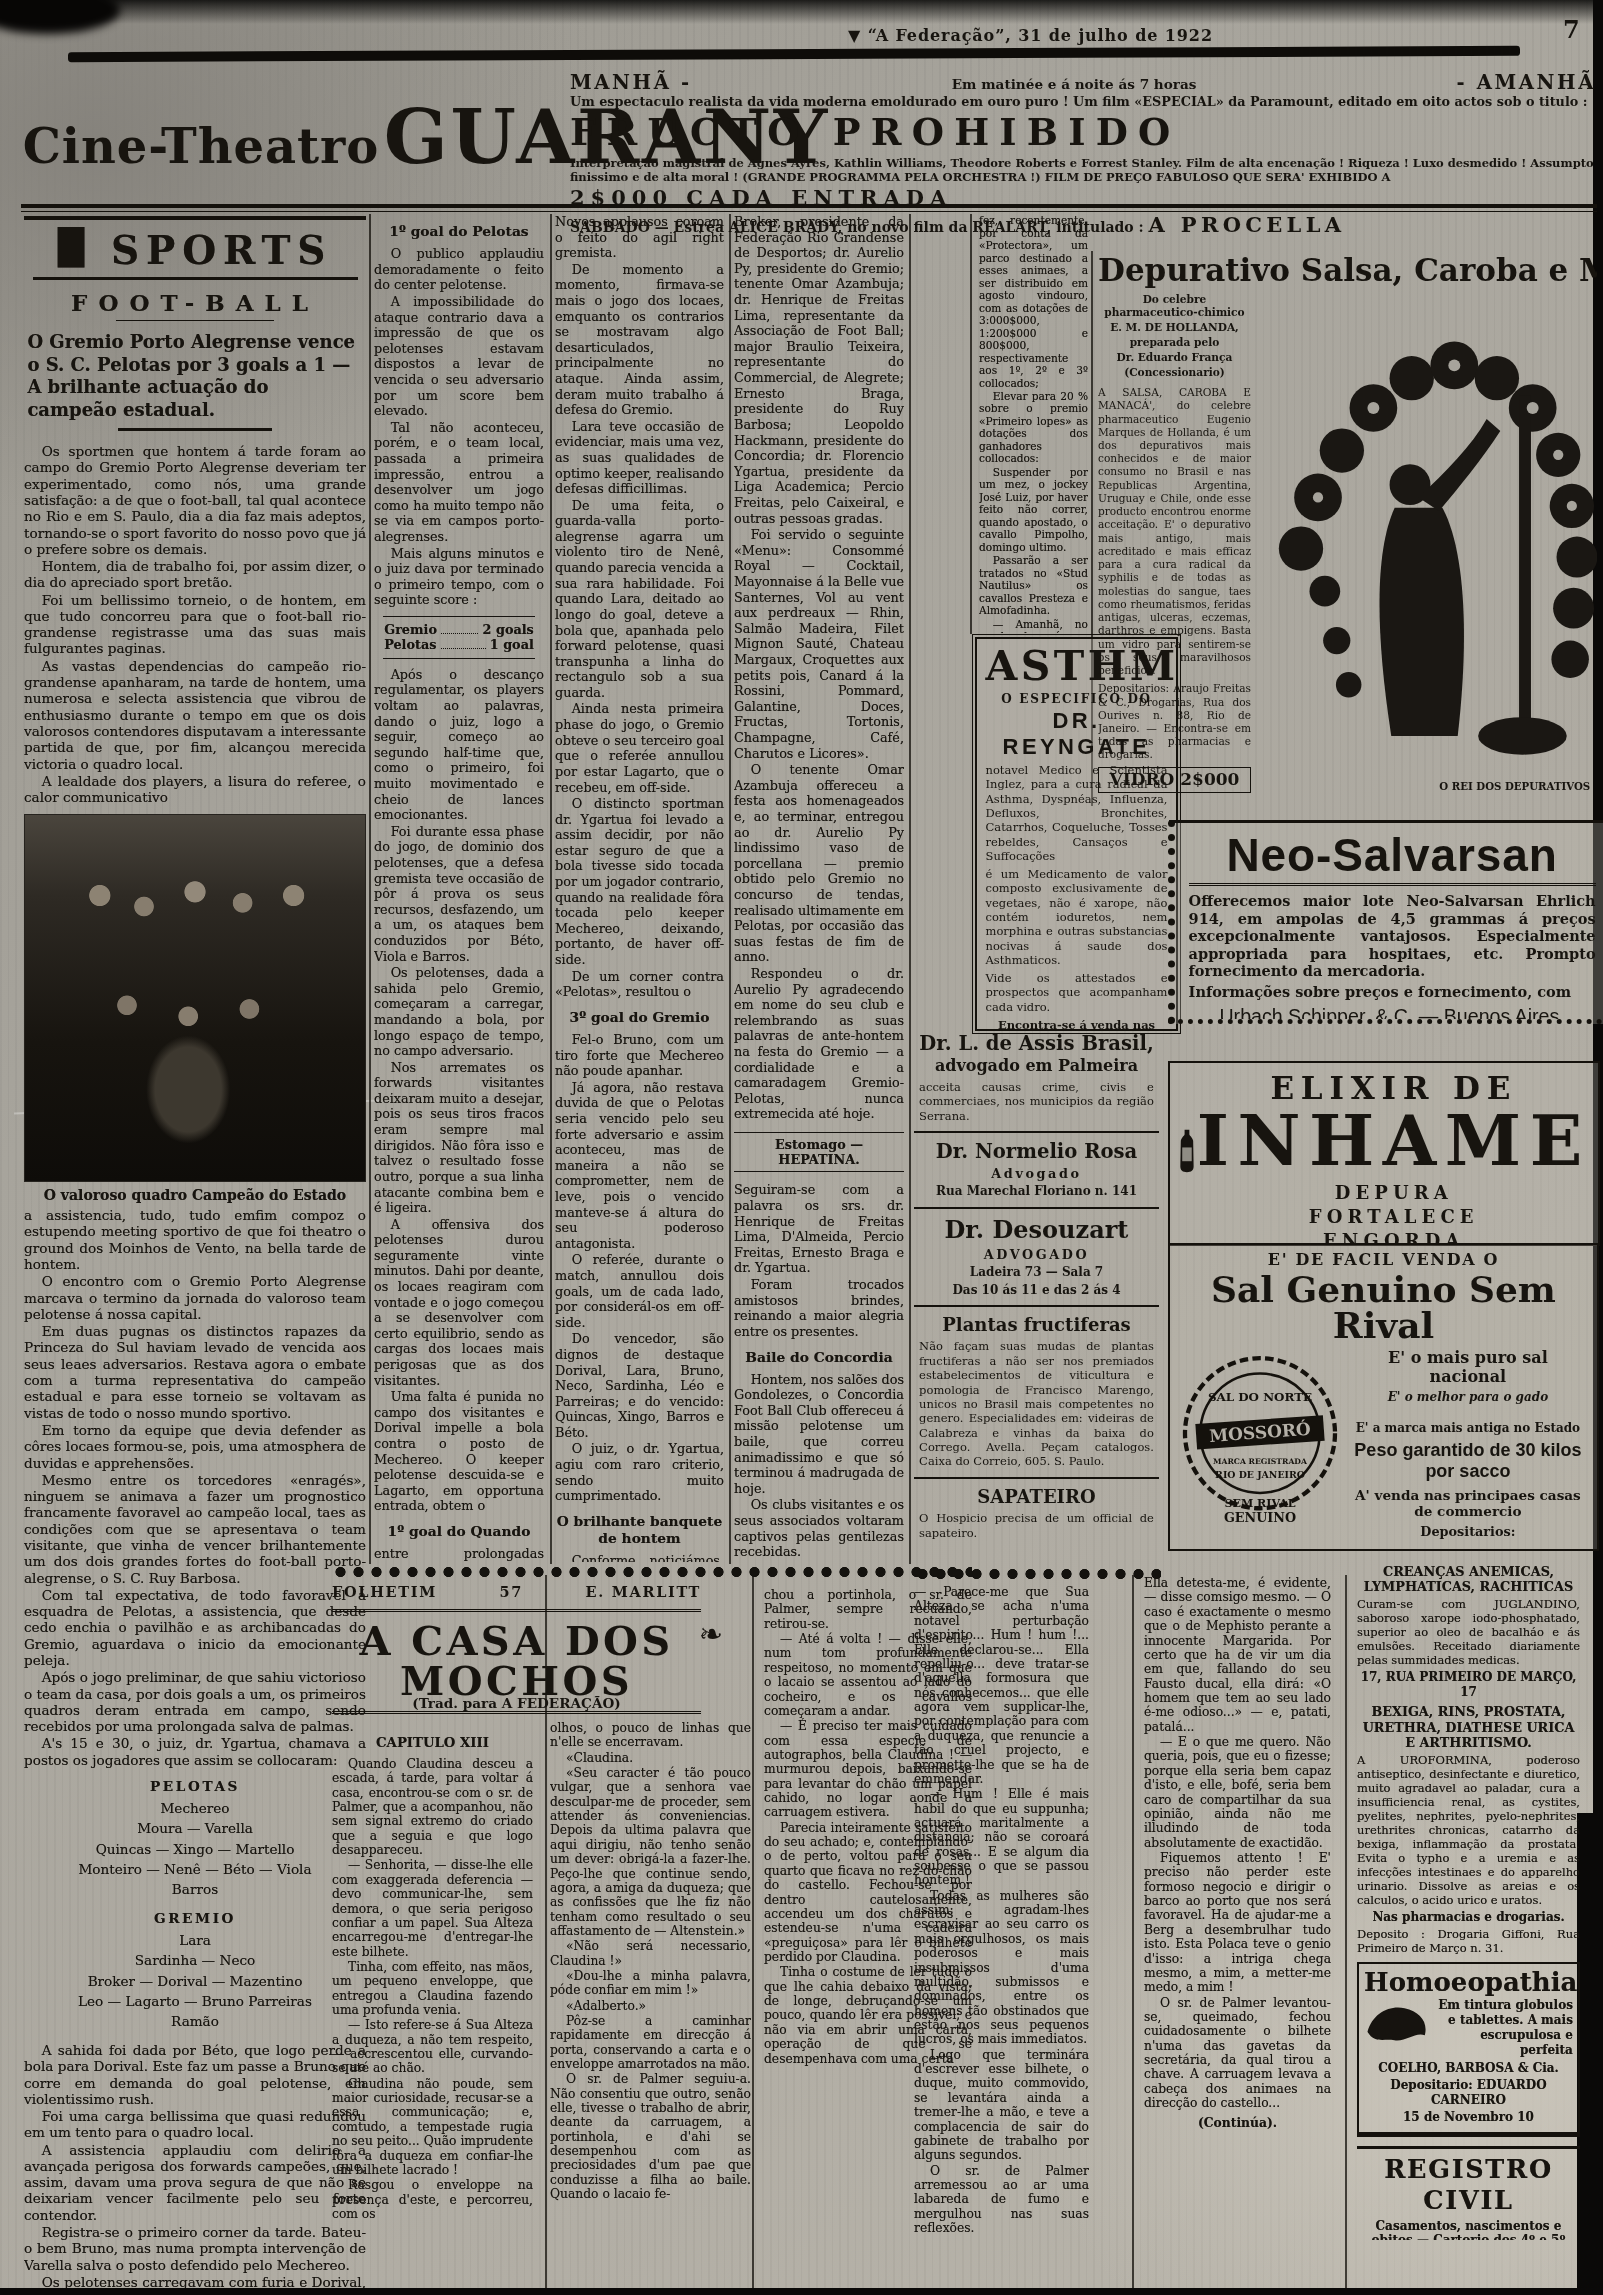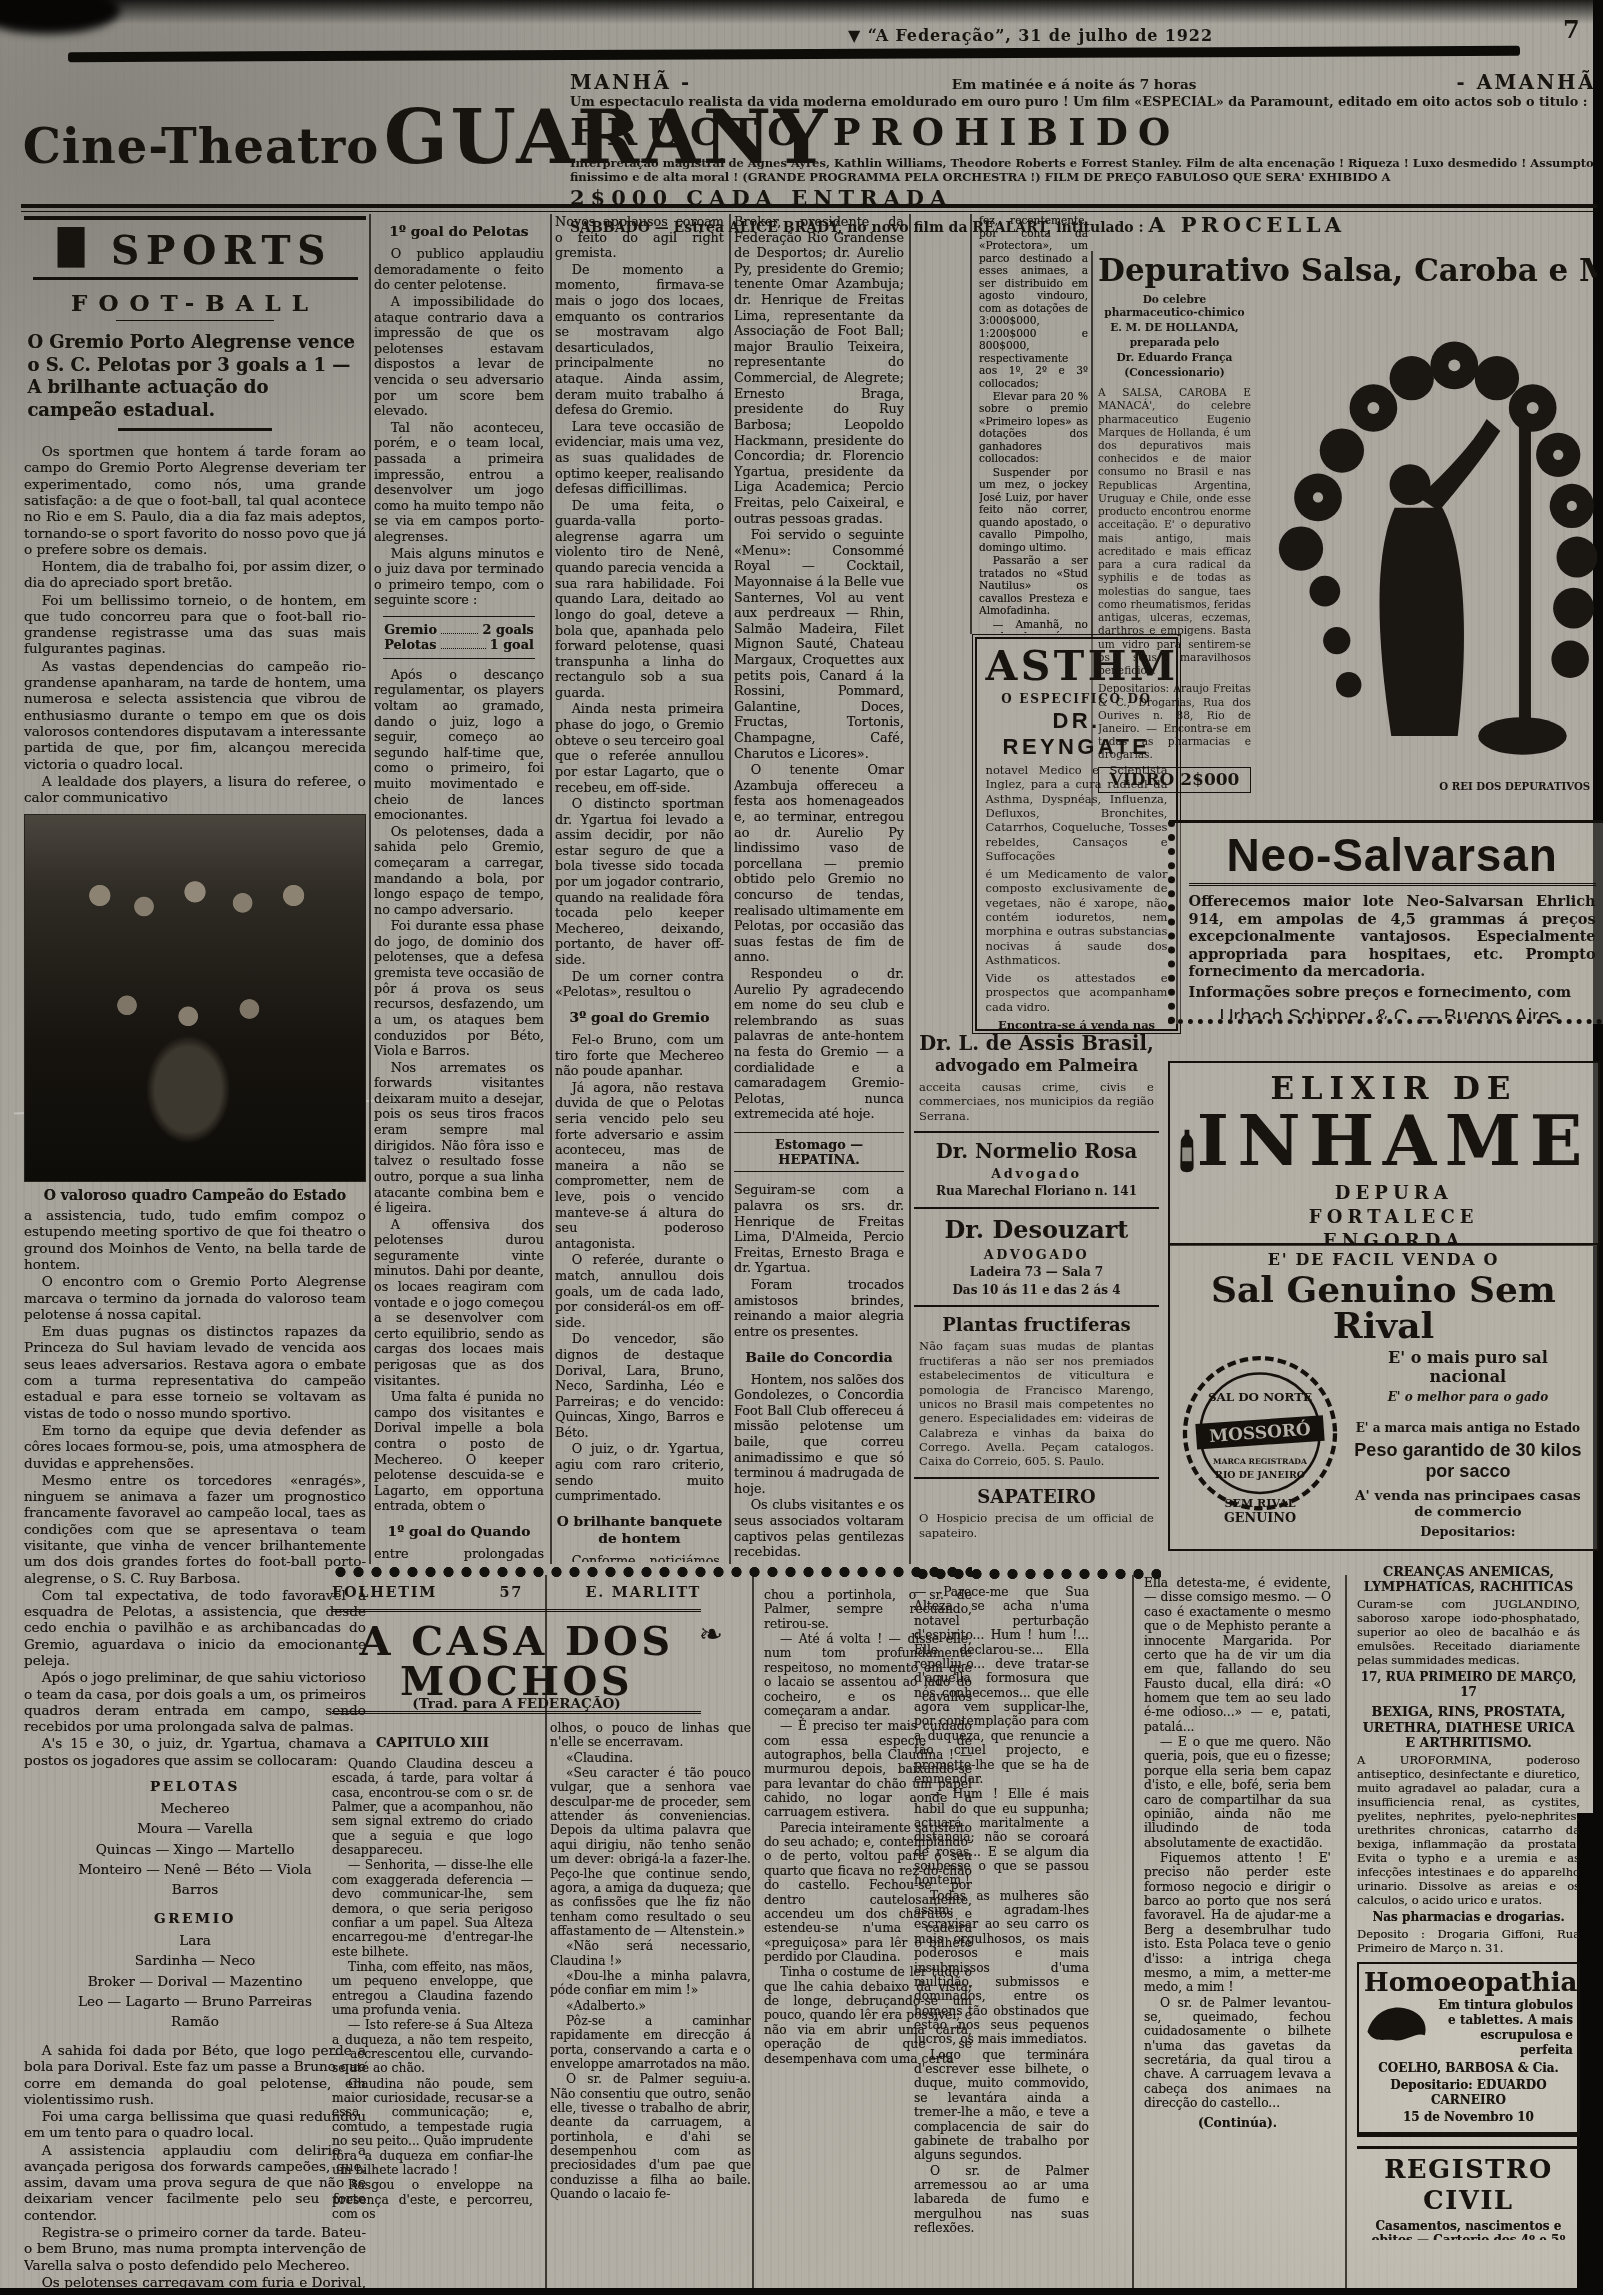--- a/index.html
+++ b/index.html
@@ -277,23 +277,23 @@
           <span class="snm">Gremio</span>
           <span class="sdots"></span>
           <span class="sval">2 goals</span>
         </div>
         <div class="srow">
           <span class="snm">Pelotas</span>
           <span class="sdots"></span>
           <span class="sval">1 goal</span>
         </div>
       </div>
-      <p class="blk-p">Após o descanço regulamentar, os players voltam ao gramado, dando o juiz, logo a seguir, começo ao segundo half-time que, como o primeiro, foi muito movimentado e cheio de lances emocionantes.</p>
+      <p class="blk-p">Após o descanço regulamentar, os players voltam ao palavras, dando o juiz, logo a seguir, começo ao segundo half-time que, como o primeiro, foi muito movimentado e cheio de lances emocionantes.</p>
+      <p class="blk-p">Foi durante essa phase do jogo, de dominio dos pelotenses, que a defesa gremista teve occasião de pôr á prova os seus recursos, desfazendo, um a um, os ataques bem conduzidos por Béto, Viola e Barros.</p>
       <p class="blk-p">Os pelotenses, dada a sahida pelo Gremio, começaram a carregar, mandando a bola, por longo espaço de tempo, no campo adversario.</p>
-      <p class="blk-p">Foi durante essa phase do jogo, de dominio dos pelotenses, que a defesa gremista teve occasião de pôr á prova os seus recursos, desfazendo, um a um, os ataques bem conduzidos por Béto, Viola e Barros.</p>
       <p class="blk-p">Nos arremates os forwards visitantes deixaram muito a desejar, pois os seus tiros fracos eram sempre mal dirigidos. Não fôra isso e talvez o resultado fosse outro, porque a sua linha atacante combina bem e é ligeira.</p>
       <p class="blk-p">A offensiva dos pelotenses durou seguramente vinte minutos. Dahi por deante, os locaes reagiram com vontade e o jogo começou a se desenvolver com certo equilibrio, sendo as cargas dos locaes mais perigosas que as dos visitantes.</p>
       <p class="blk-p">Uma falta é punida no campo dos visitantes e Dorival impelle a bola contra o posto de Mechereo. O keeper pelotense descuida-se e Lagarto, em opportuna entrada, obtem o</p>
       <div class="blk-h">1º goal do Quando</div>
       <p class="blk-p ni">entre prolongadas acclamações da enorme assistencia.</p>
     </div>
   <div class="ncol" style="left:555px;top:214px;width:169px;height:1348px;font-size:12.8px;line-height:1.22;">
       <p class="blk-p ni">Novos applausos coroam o feito do agil right gremista.</p>
       <p class="blk-p">De momento a momento, firmava-se mais o jogo dos locaes, emquanto os contrarios se mostravam algo desarticulados, principalmente no ataque. Ainda assim, deram muito trabalho á defesa do Gremio.</p>
       <p class="blk-p">Lara teve occasião de evidenciar, mais uma vez, as suas qualidades de optimo keeper, realisando defesas difficillimas.</p>

